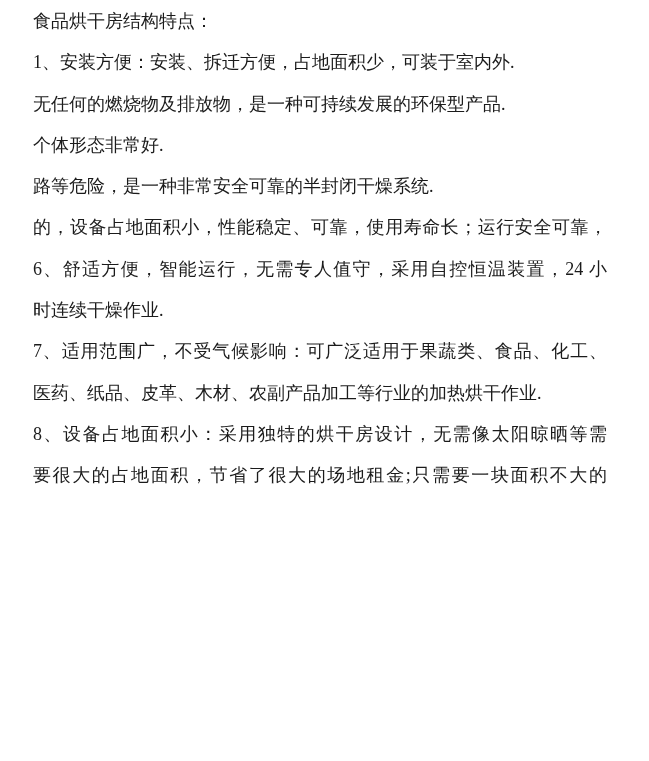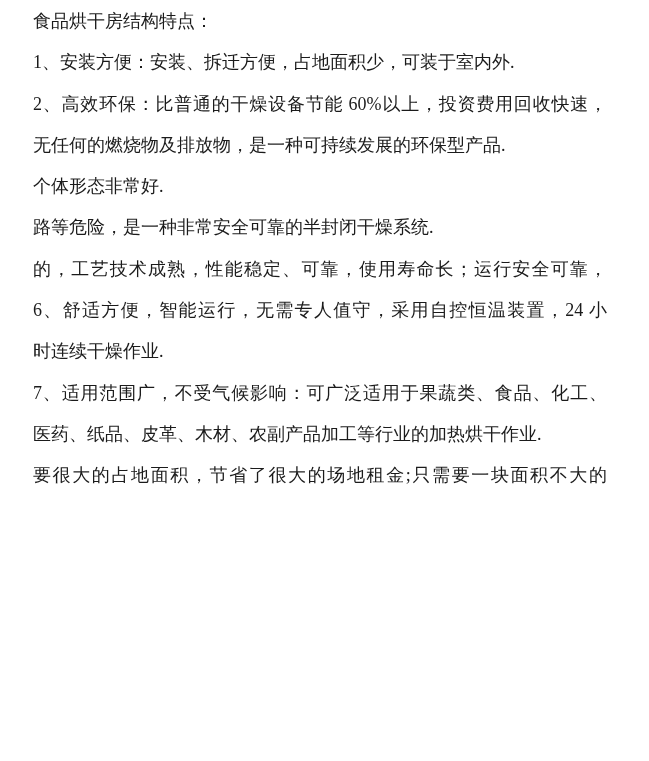--- a/index.html
+++ b/index.html
@@ -37,24 +37,24 @@
   }
 </style>
 </head>
 <body>
 
 <div class="page">
   <div class="text-block">
 
   <div class="line">食品烘干房结构特点：</div>
       <div class="line">1、安装方便：安装、拆迁方便，占地面积少，可装于室内外.</div>
-      <div class="line justify">2、高效环保：比普通的干燥设备节能 60%以上，投资费用回收快速，</div>
       <div class="line">无任何的燃烧物及排放物，是一种可持续发展的环保型产品.</div>
       <div class="line">个体形态非常好.</div>
       <div class="line">路等危险，是一种非常安全可靠的半封闭干燥系统.</div>
-      <div class="line justify">的，工艺技术成熟，性能稳定、可靠，使用寿命长；运行安全可靠，</div>
+      <div class="line justify">的，设备占地面积小，性能稳定、可靠，使用寿命长；运行安全可靠，</div>
       <div class="line justify">6、舒适方便，智能运行，无需专人值守，采用自控恒温装置，24 小</div>
       <div class="line">时连续干燥作业.</div>
       <div class="line justify">7、适用范围广，不受气候影响：可广泛适用于果蔬类、食品、化工、</div>
       <div class="line">医药、纸品、皮革、木材、农副产品加工等行业的加热烘干作业.</div>
+      <div class="line justify">8、设备占地面积小：采用独特的烘干房设计，无需像太阳晾晒等需</div>
       <div class="line justify">要很大的占地面积，节省了很大的场地租金;只需要一块面积不大的</div>
     </div>
 </div>
 
 </body></html>

